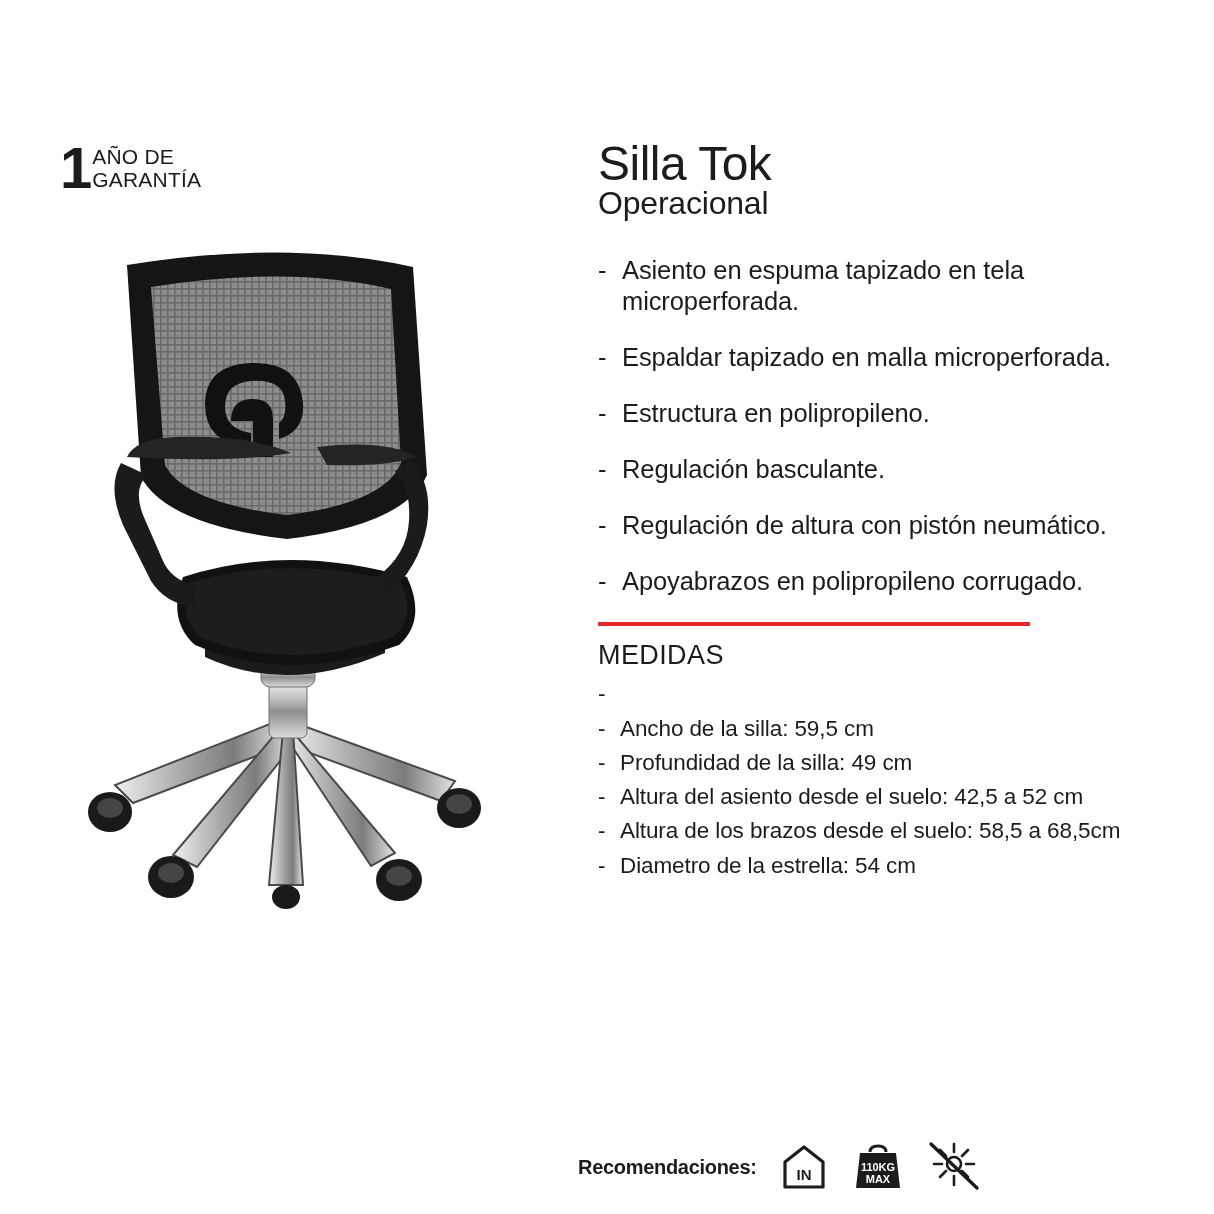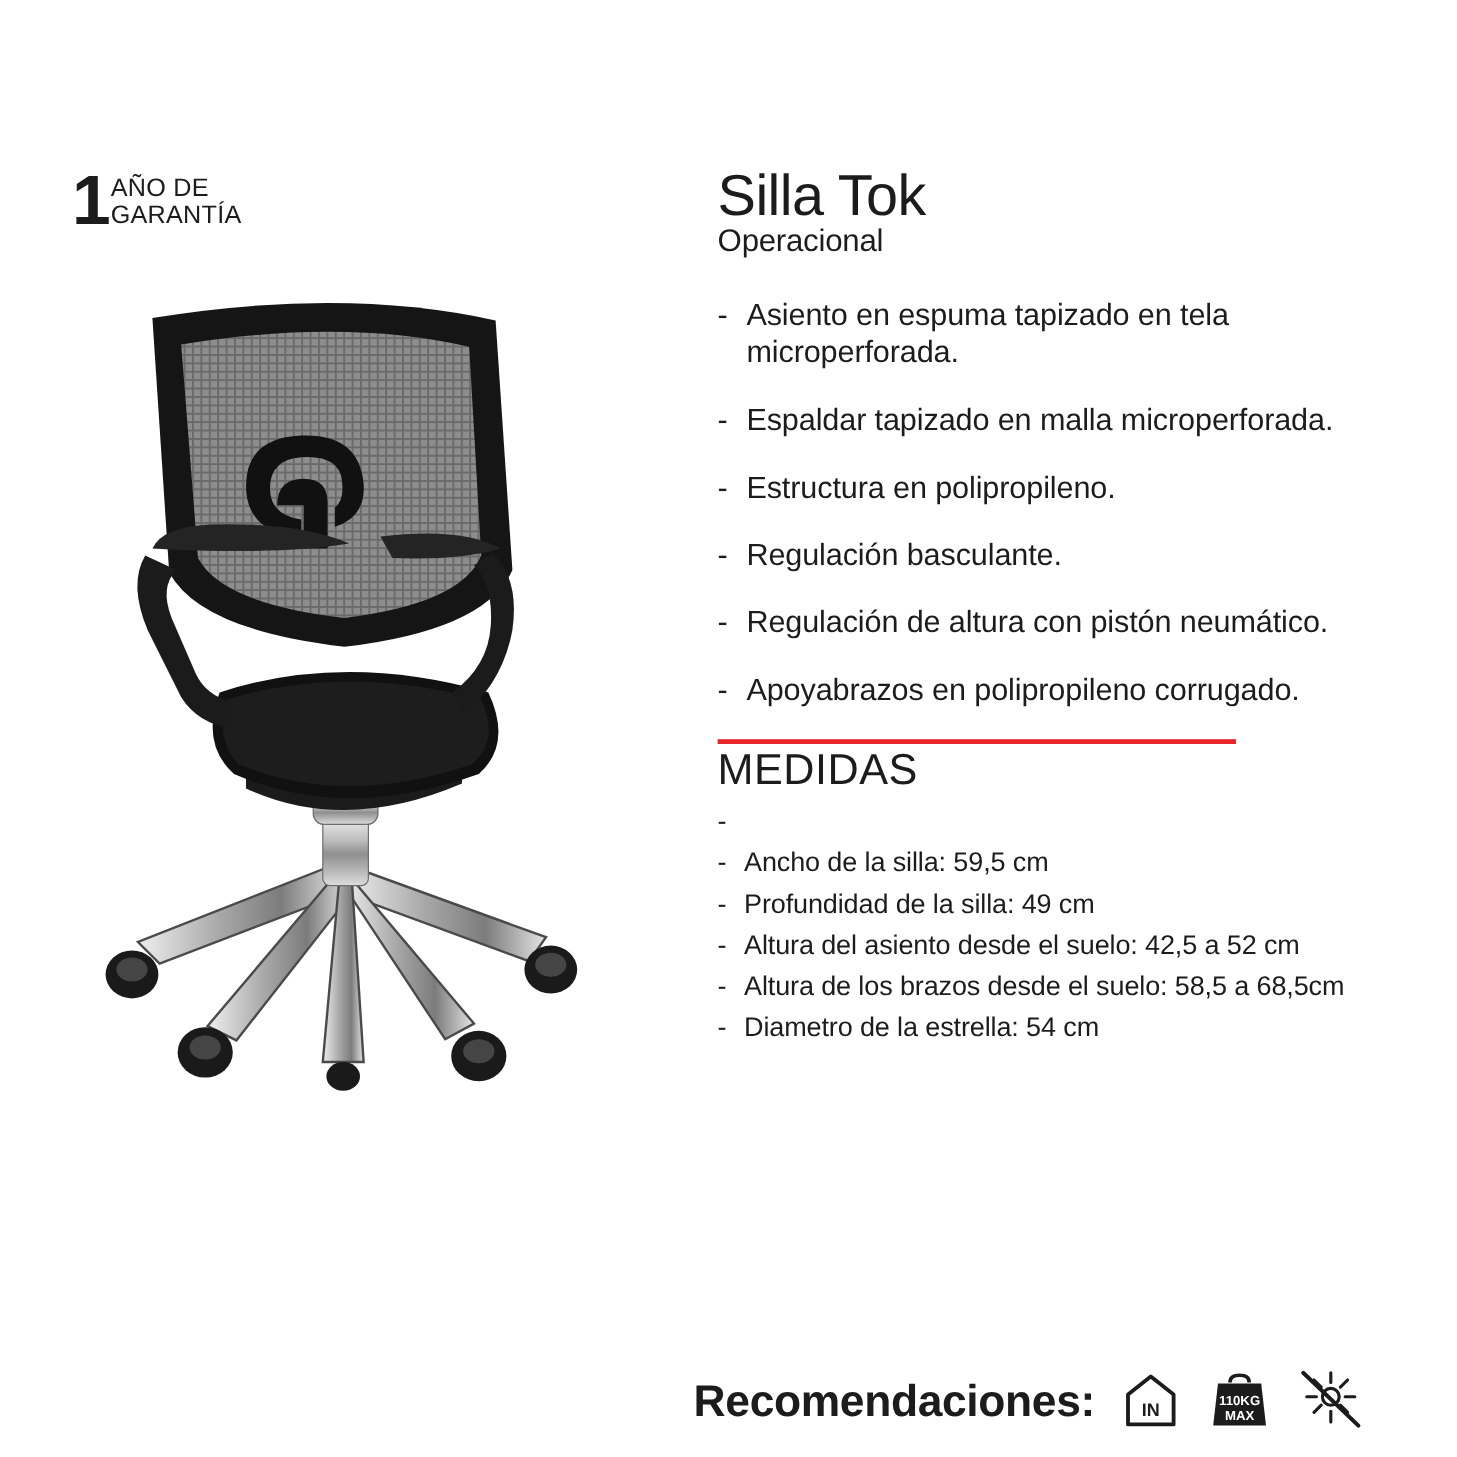--- a/index.html
+++ b/index.html
@@ -34,52 +34,52 @@
 
   
   .right {
     position: absolute; left: 598px; top: 140px; width: 560px;
   }
   .title {
     font-size: 48px; font-weight: normal; letter-spacing: -0.5px;
     line-height: 1.02;
   }
   .subtitle {
-    font-size: 26px; font-weight: normal; line-height: 1.05;
+    font-size: 32px; font-weight: normal; line-height: 1.05;
     margin-top: -2px; letter-spacing: -0.2px;
   }
 
   .features { margin-top: 34px; }
   .feature {
     display: flex; font-size: 25.5px; line-height: 1.22;
     margin-bottom: 25px; letter-spacing: -0.1px;
   }
   .dash { width: 24px; flex: 0 0 24px; }
   .feature-text { flex: 1 1 auto; }
 
   .divider {
     margin-top: 18px; width: 432px; height: 4px; background: #e8252a;
   }
   .measures-title {
-    margin-top: 0; font-size: 36px; letter-spacing: 0.4px;
+    margin-top: 14px; font-size: 27px; letter-spacing: 0.4px;
   }
   .measures { margin-top: 8px; }
   .measure {
     display: flex; font-size: 22.5px; line-height: 1.3;
     margin-bottom: 5px; letter-spacing: -0.1px;
   }
   .measure .dash { width: 22px; flex: 0 0 22px; }
 
   
   .recommend {
     position: absolute; left: 578px; top: 1138px;
     display: flex; align-items: center;
   }
   .recommend-label {
-    font-size: 37px; font-weight: bold; letter-spacing: -0.3px;
+    font-size: 20px; font-weight: bold; letter-spacing: -0.3px;
   }
   .rec-icons { display: flex; align-items: flex-end; margin-left: 22px; }
   .rec-icon { margin-right: 24px; }
 </style>
 </head>
 <body>
 
 <div class="page">
 
   <div class="warranty">

